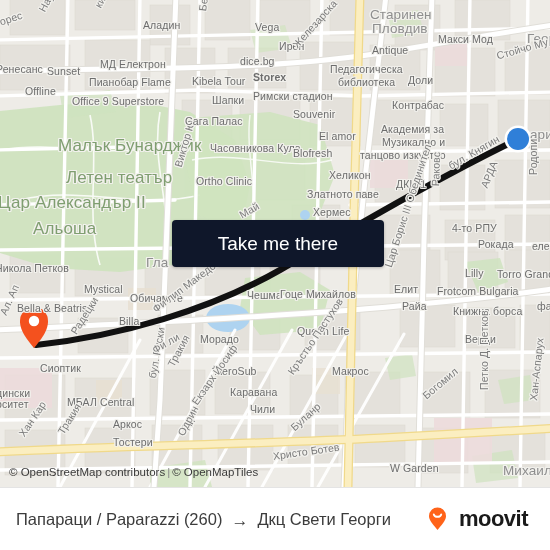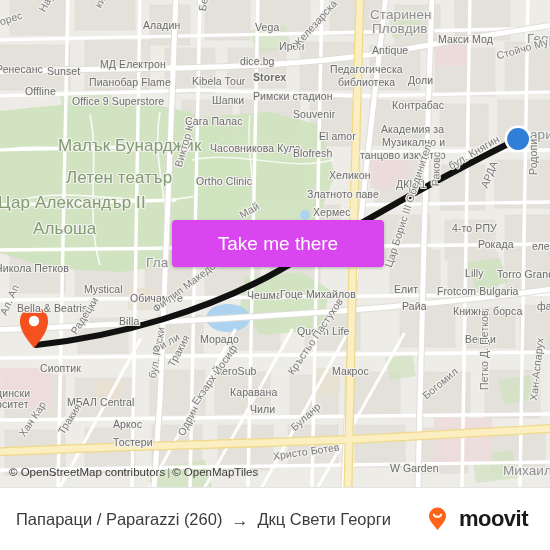--- a/index.html
+++ b/index.html
@@ -44,21 +44,21 @@
   .lbl-poi   { font-size: 10.5px; color: #6d6d6d; }
   .lbl-big   { font-size: 13.5px; color: #8e8e8e; }
   .lbl-street{ font-size: 10.5px; color: #7c7c7c; }
   .lbl-park  { font-size: 17px;   color: #7f9e70; }
 
   
   #take-me-there {
     position: absolute;
     left: 172px; top: 220px;
     width: 212px; height: 47px;
-    background: #d946ef;
+    background: #0f172a;
     border: none;
     border-radius: 4px;
     color: #ffffff;
     font-size: 19px;
     font-family: "Liberation Sans", sans-serif;
     line-height: 47px;
     text-align: center;
     cursor: pointer;
     box-shadow: 0 1px 3px rgba(0,0,0,0.25);
     padding: 0;

